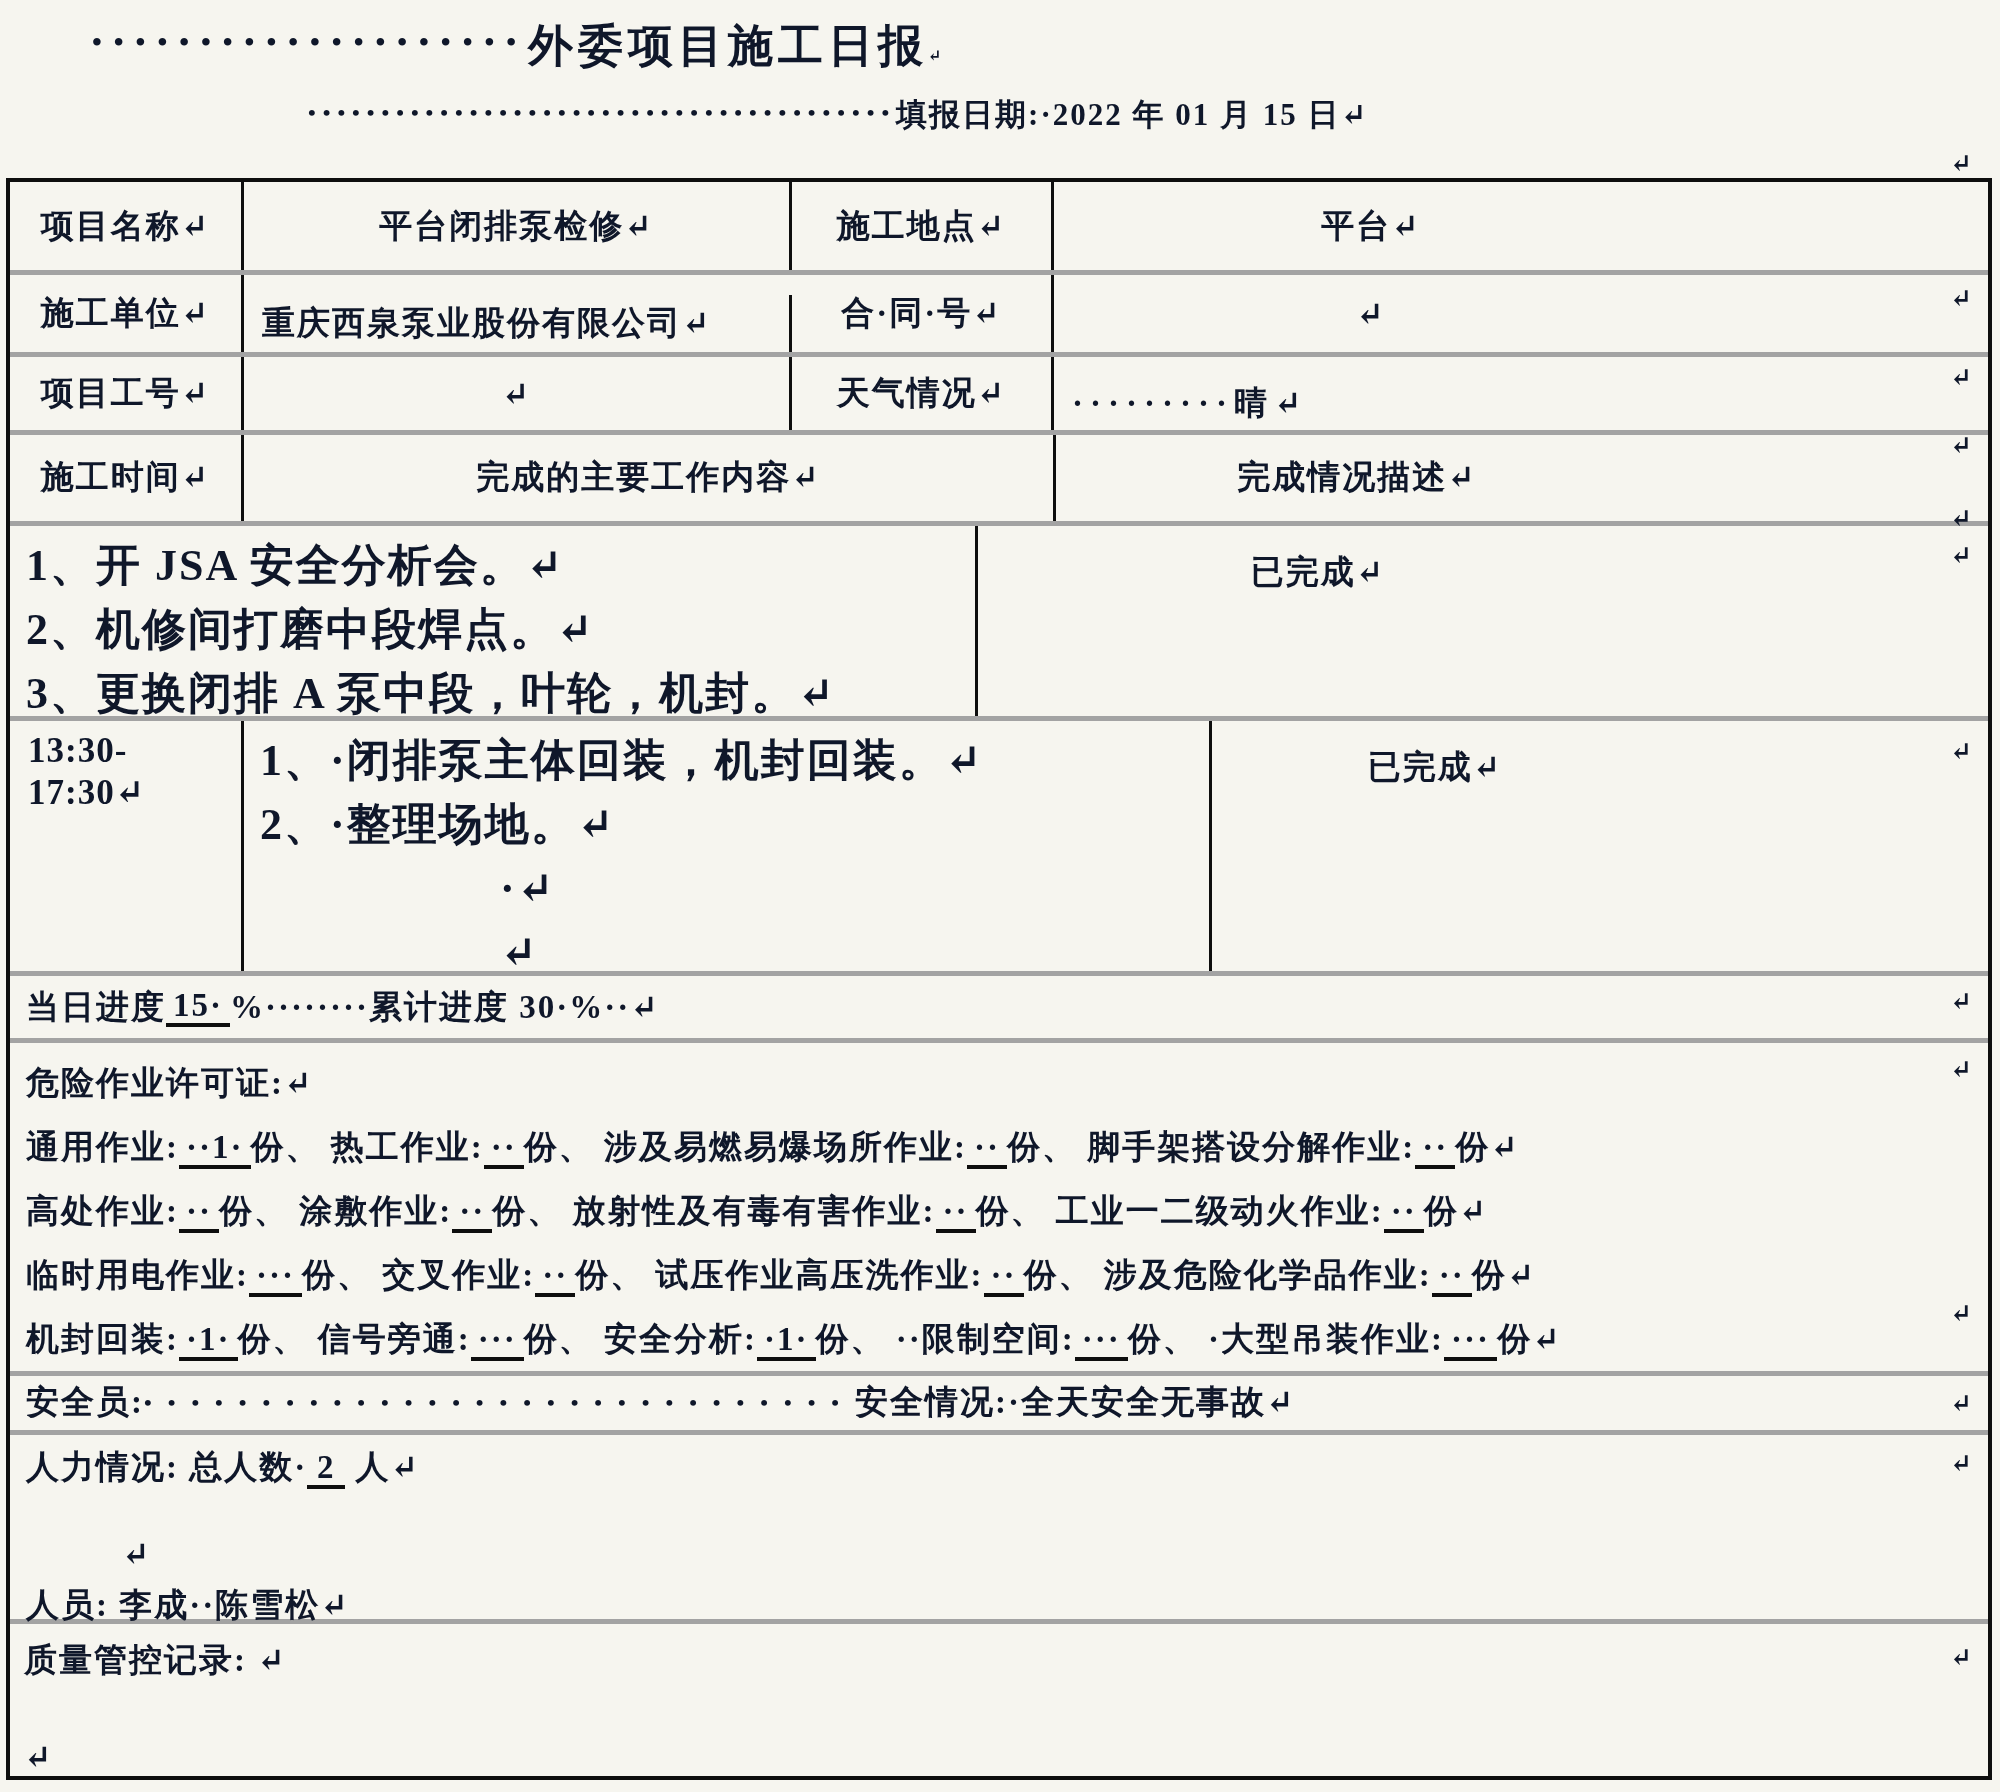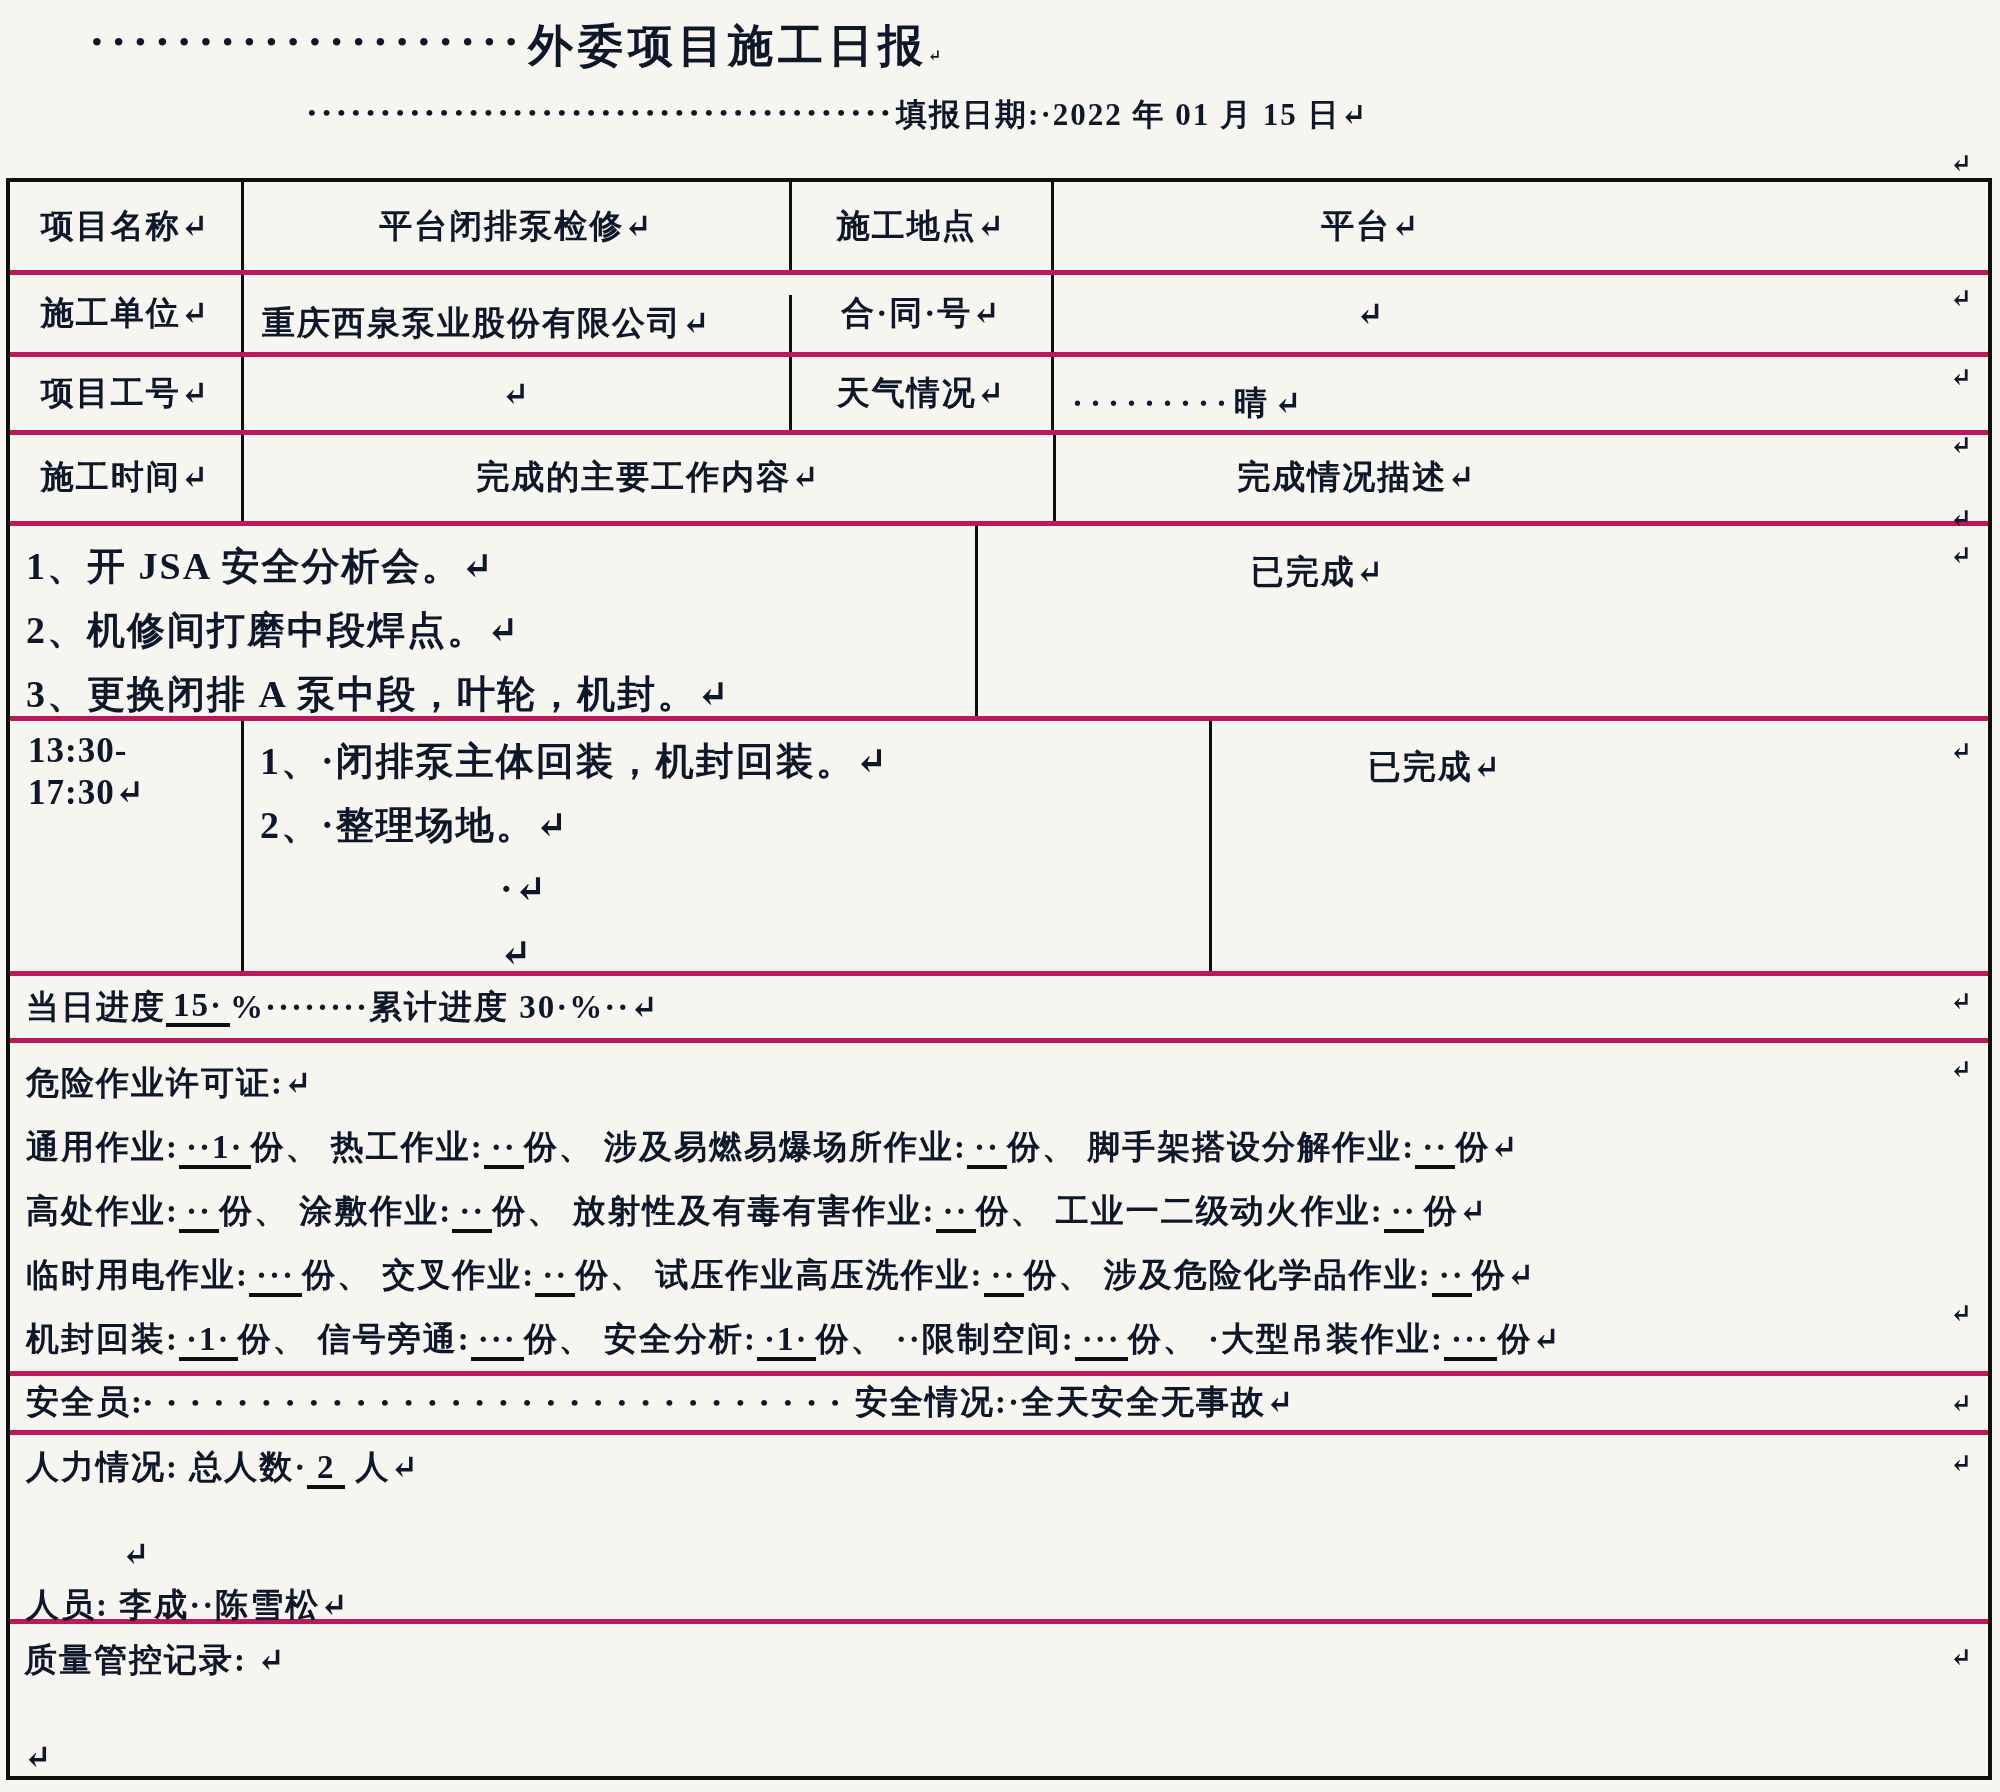--- a/index.html
+++ b/index.html
@@ -13,42 +13,42 @@
   .title-line{position:absolute;top:16px;left:92px;white-space:nowrap;}
   .title-dots{font-size:28px;letter-spacing:12px;vertical-align:10px;}
   .title-text{font-size:45px;letter-spacing:5px;}
   .date-line{position:absolute;top:94px;left:308px;white-space:nowrap;font-size:31px;}
   .date-dots{font-size:22px;letter-spacing:7px;vertical-align:5px;}
   
   .sheet{
     position:absolute;left:6px;top:178px;width:1986px;height:1602px;
     border:4px solid #0e0e0e;box-sizing:border-box;display:flex;flex-direction:column;
   }
-  .trow{display:flex;border-bottom:5px solid #be185d;box-sizing:border-box;}
+  .trow{display:flex;border-bottom:5px solid #a3a3a3;box-sizing:border-box;}
   .trow.last{border-bottom:none;}
   .r1{height:95px}.r2{height:83px}.r3{height:79px}.r4{height:93px}
   .r5{height:195px}.r6{height:255px}.r7{height:68px}.r8{height:335px}
   .r9{height:60px}.r10{height:189px}.r11{flex:1}
   .cell{box-sizing:border-box;}
   .vr{border-right:3px solid #0e0e0e;}
   .c-lbl{width:234px;}
   .c-val{width:548px;}
   .c-lbl2{width:262px;}
   .c-val2{flex:1;border-radius:23px;}
   .c-hcontent{width:812px;}
   .c-wcontent{width:968px;}
   .c-rest{flex:1;}
   .ctr{display:flex;align-items:center;justify-content:center;}
   .lft{display:flex;align-items:center;padding-left:18px;margin-top:20px;}
   .fs33{font-size:33px;}
   .offset-r{padding-right:300px;}
   .status{display:flex;justify-content:center;align-items:flex-start;padding-top:24px;padding-right:330px;font-size:33px;}
   .hdr-desc{padding-right:330px;}
   .wtime{padding:10px 0 0 18px;font-size:35px;letter-spacing:1px;}
-  .wcontent{padding:8px 0 0 16px;font-size:38px;line-height:64px;}
+  .wcontent{padding:8px 0 0 16px;font-size:44px;line-height:64px;}
   .ind{padding-left:240px;}
   .progress{display:flex;align-items:center;padding-left:16px;font-size:33px;}
   .permits{padding:8px 0 0 16px;font-size:33px;line-height:64px;display:block;}
   .safety{display:flex;align-items:center;padding-left:16px;font-size:33px;}
   .safety-dots{font-size:22px;letter-spacing:16px;vertical-align:5px;}
   .manpower{padding:10px 0 0 16px;font-size:33px;display:block;}
   .mp-blank{margin-top:44px;padding-left:96px;}
   .mp-personnel{margin-top:10px;}
   .quality{padding:14px 0 0 14px;font-size:33px;display:block;}
   .q-blank{margin-top:54px;}

